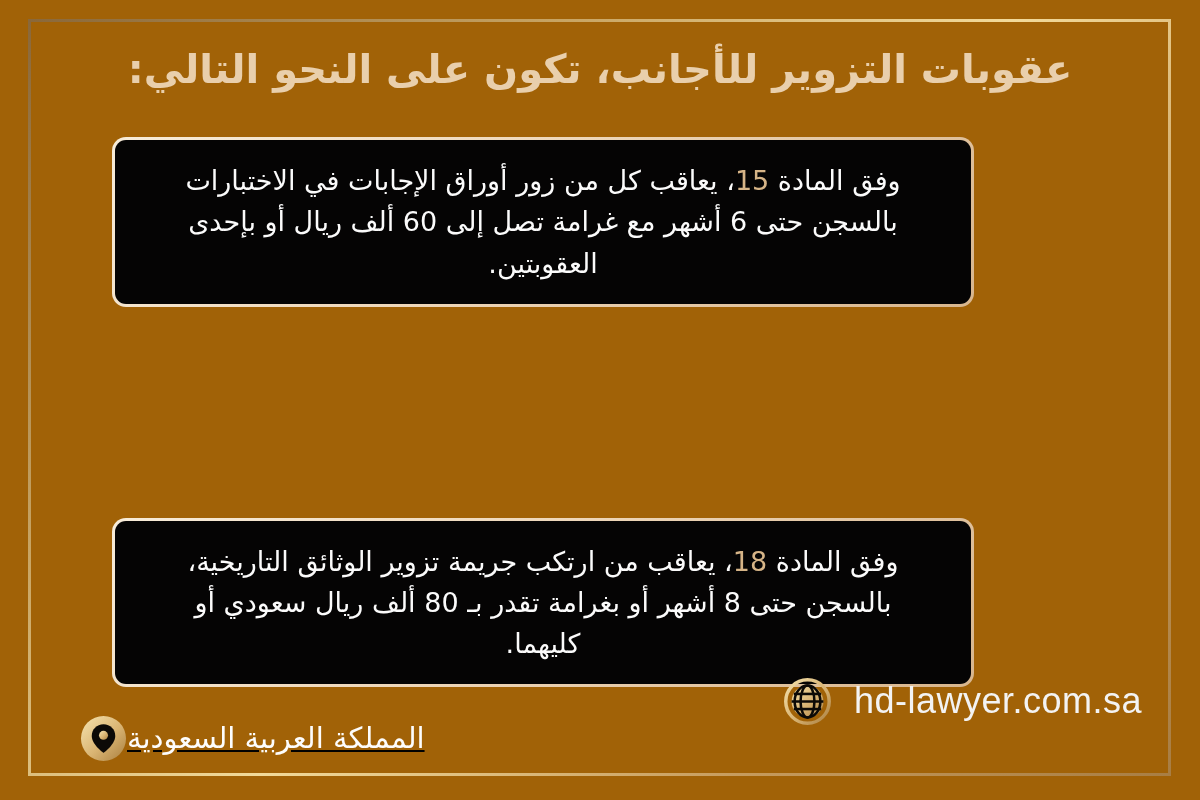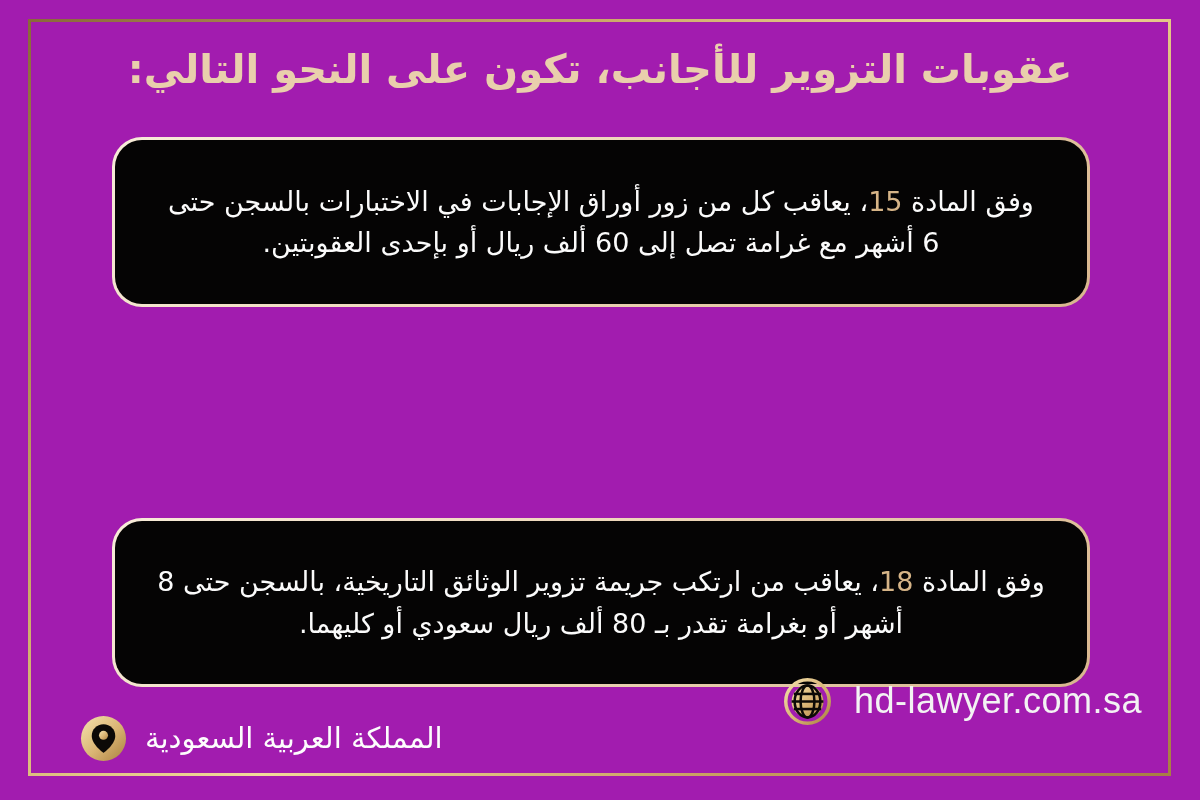--- a/index.html
+++ b/index.html
@@ -3,21 +3,21 @@
 <meta charset="utf-8">
 <style>
   * { margin: 0; padding: 0; box-sizing: border-box; }
   html, body { background: #000; }
   body { font-family: "DejaVu Sans", sans-serif; }
 
   .canvas {
     position: relative;
     width: 1200px;
     height: 800px;
-    background: #a21caf;
+    background: #a16207;
     overflow: hidden;
   }
 
   
   .gold-frame {
     position: absolute;
     left: 28px; top: 19px;
     width: 1143px; height: 757px;
     border: 3px solid;
     border-image: linear-gradient(135deg, #8a683a 0%, #c7a463 28%, #f2da9a 52%, #c59a5c 78%, #a87e44 100%) 1;
@@ -32,23 +32,23 @@
     direction: rtl;
     font-size: 40px;
     font-weight: bold;
     color: #e9cfac;
     letter-spacing: 0.5px;
   }
 
   .card {
     position: absolute;
     left: 112px;
-    width: 978px;
+    width: 862px;
     border: 3px solid transparent;
-    border-radius: 30px;
+    border-radius: 14px;
     background:
       linear-gradient(#050404, #050404) padding-box,
       linear-gradient(135deg, #f8ecd9 0%, #eed7ba 45%, #d8b68e 100%) border-box;
     display: flex;
     align-items: center;
     justify-content: center;
     padding: 10px 42px;
   }
   .card-1 { top: 137px; height: 170px; }
   .card-2 { top: 332px; height: 160px; }
@@ -63,21 +63,21 @@
     font-weight: 500;
   }
   .article-number { color: #d6b487; }
 
   .footer-left {
     position: absolute;
     left: 80px; top: 710px;
     height: 56px;
     display: flex;
     align-items: center;
-    gap: 18px;
+    text-decoration: underline;
   }
   .footer-left .country-label {
     direction: rtl;
     color: #fdfdfd;
     font-size: 29px;
     font-weight: 500;
   }
 
   .footer-right {
     position: absolute;

